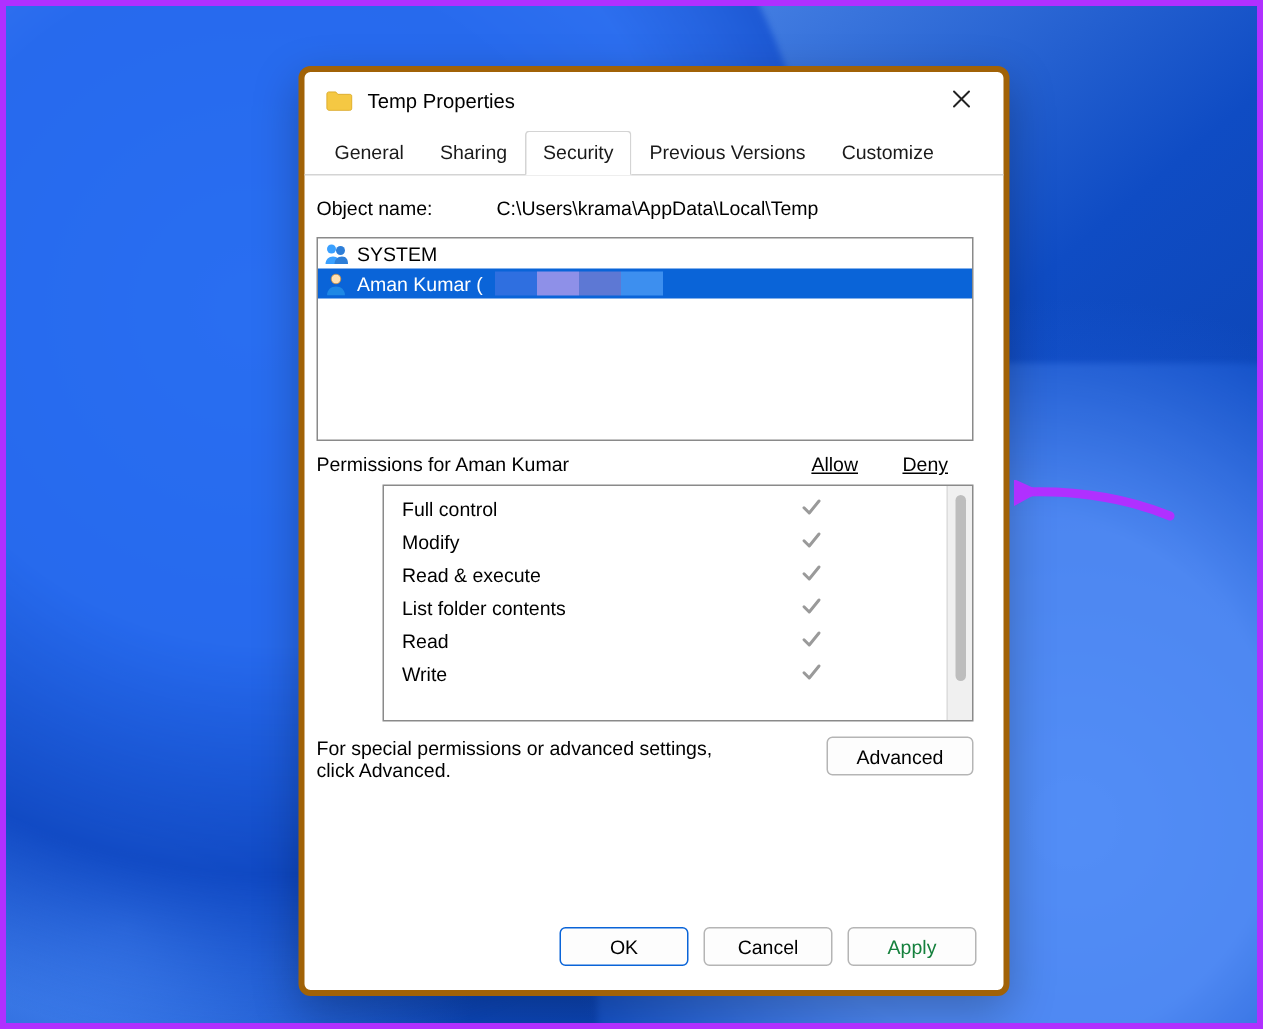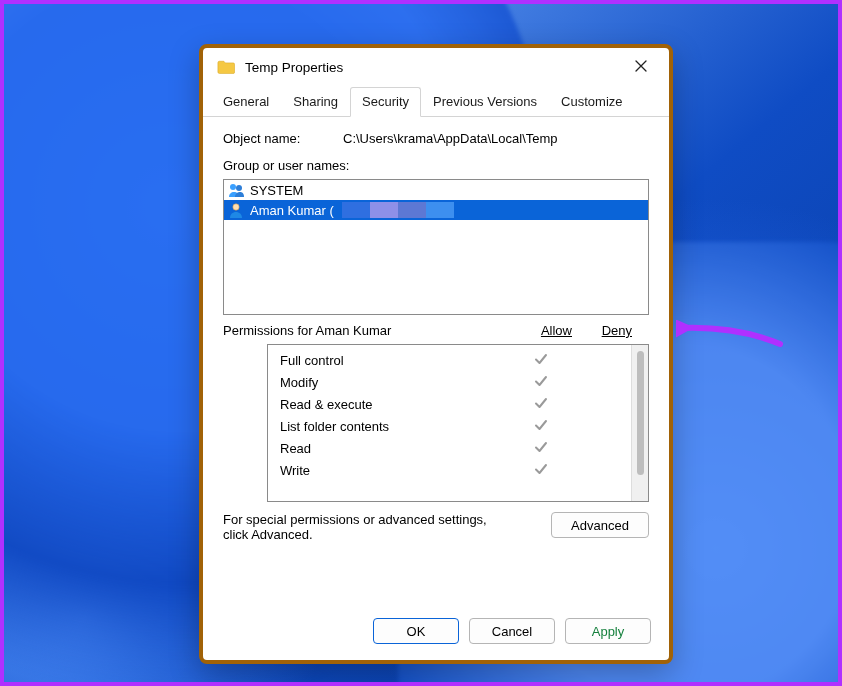--- a/index.html
+++ b/index.html
@@ -63,21 +63,21 @@
   .tab {
     padding: 6px 11px 7px; font-size: 13px; color:#1a1a1a;
     border: 1px solid transparent; position: relative; top:1px;
     border-top-left-radius: 3px; border-top-right-radius:3px;
     cursor: default;
   }
   .tab.active {
     background:#fff; border-color:#d4d4d4; border-bottom-color:#fff;
   }
 
-  .content { padding: 14px 20px 0 20px; flex:1; }
+  .content { padding: 14px 20px 0 8px; flex:1; }
   .row { display:flex; margin-bottom: 12px; align-items: baseline; }
   .row .lbl { width: 120px; }
 
   .field-label { margin-bottom: 6px; }
 
   .listbox {
     border:1px solid #8a8a8a; height:136px; overflow:auto; background:#fff;
     margin-bottom: 8px;
   }
   .li { display:flex; align-items:center; height:20px; padding:0 4px; gap:6px; }
@@ -159,21 +159,20 @@
     <div class="tab">Customize</div>
   </div>
 
   <div class="content">
 
     <div class="row">
       <span class="lbl">Object name:</span>
       <span>C:\Users\krama\AppData\Local\Temp</span>
     </div>
 
-    <div class="field-label">Group or user names:</div>
 
     <div class="listbox">
       <div class="li">
         <span class="principal-icon">
           <svg viewBox="0 0 16 16">
               <circle cx="5" cy="5" r="3" fill="#3aa0ff"></circle>
               <circle cx="11" cy="6" r="3" fill="#2d7ed8"></circle>
               <path d="M1 15c0-3 2.2-5 5-5s5 2 5 5z" fill="#3aa0ff"></path>
               <path d="M7 15c0-2.8 2-5 5-5s4 2.2 4 5z" fill="#2d7ed8"></path>
             </svg>

